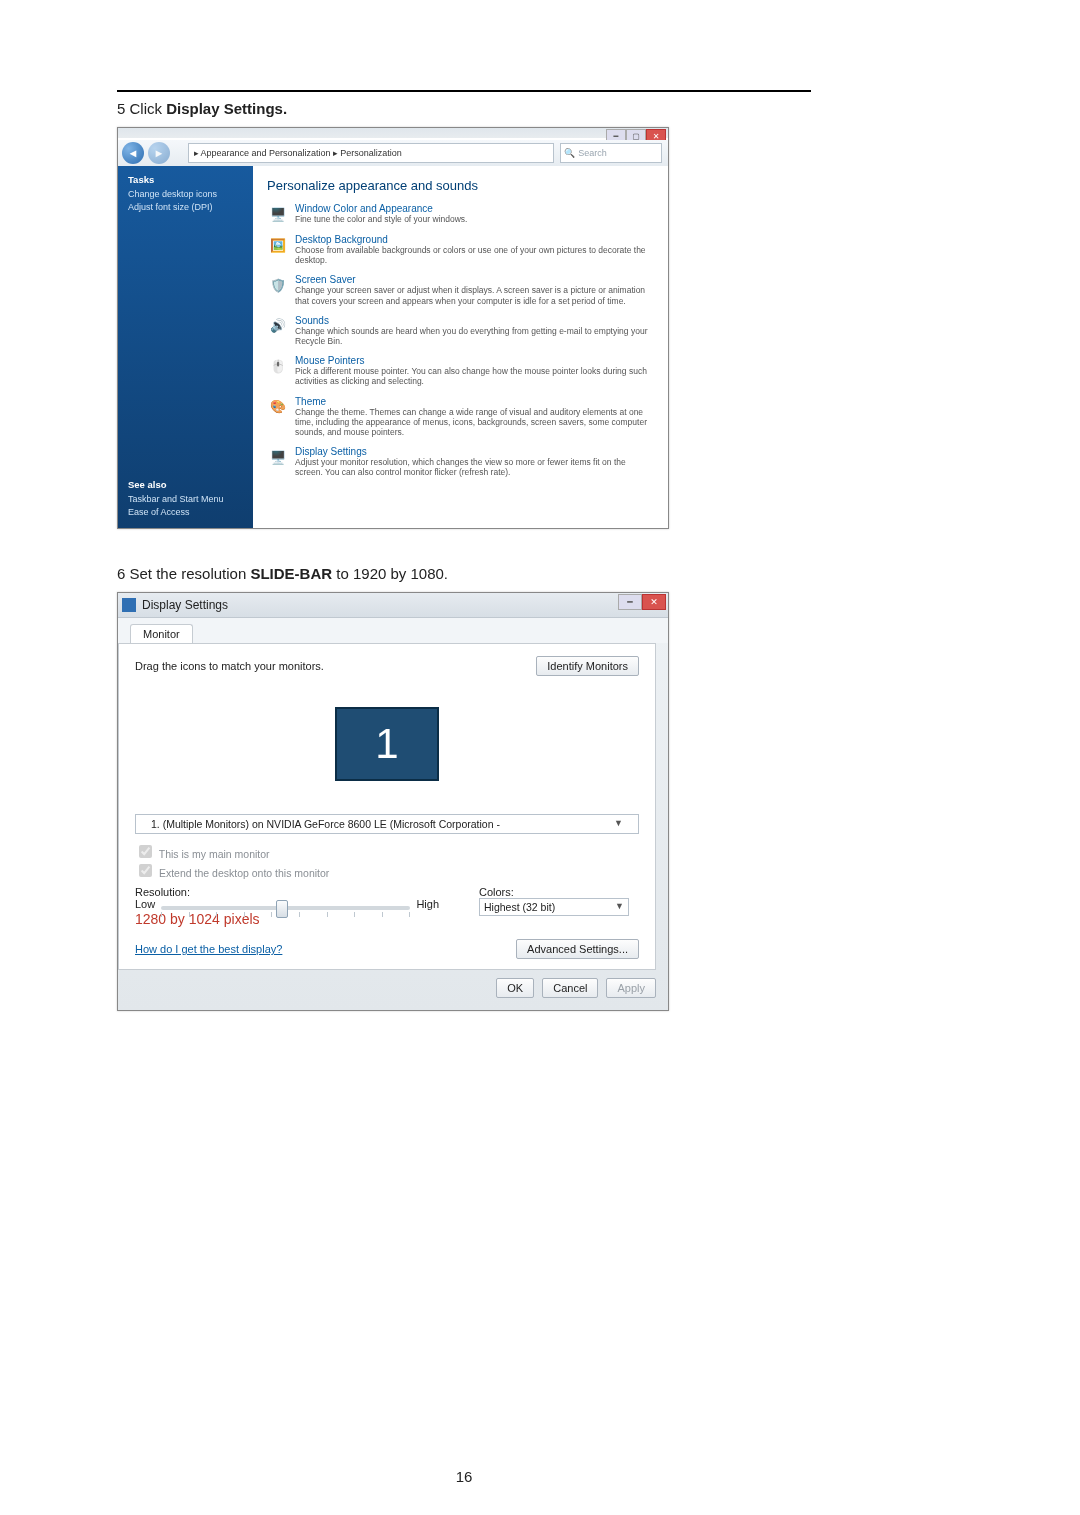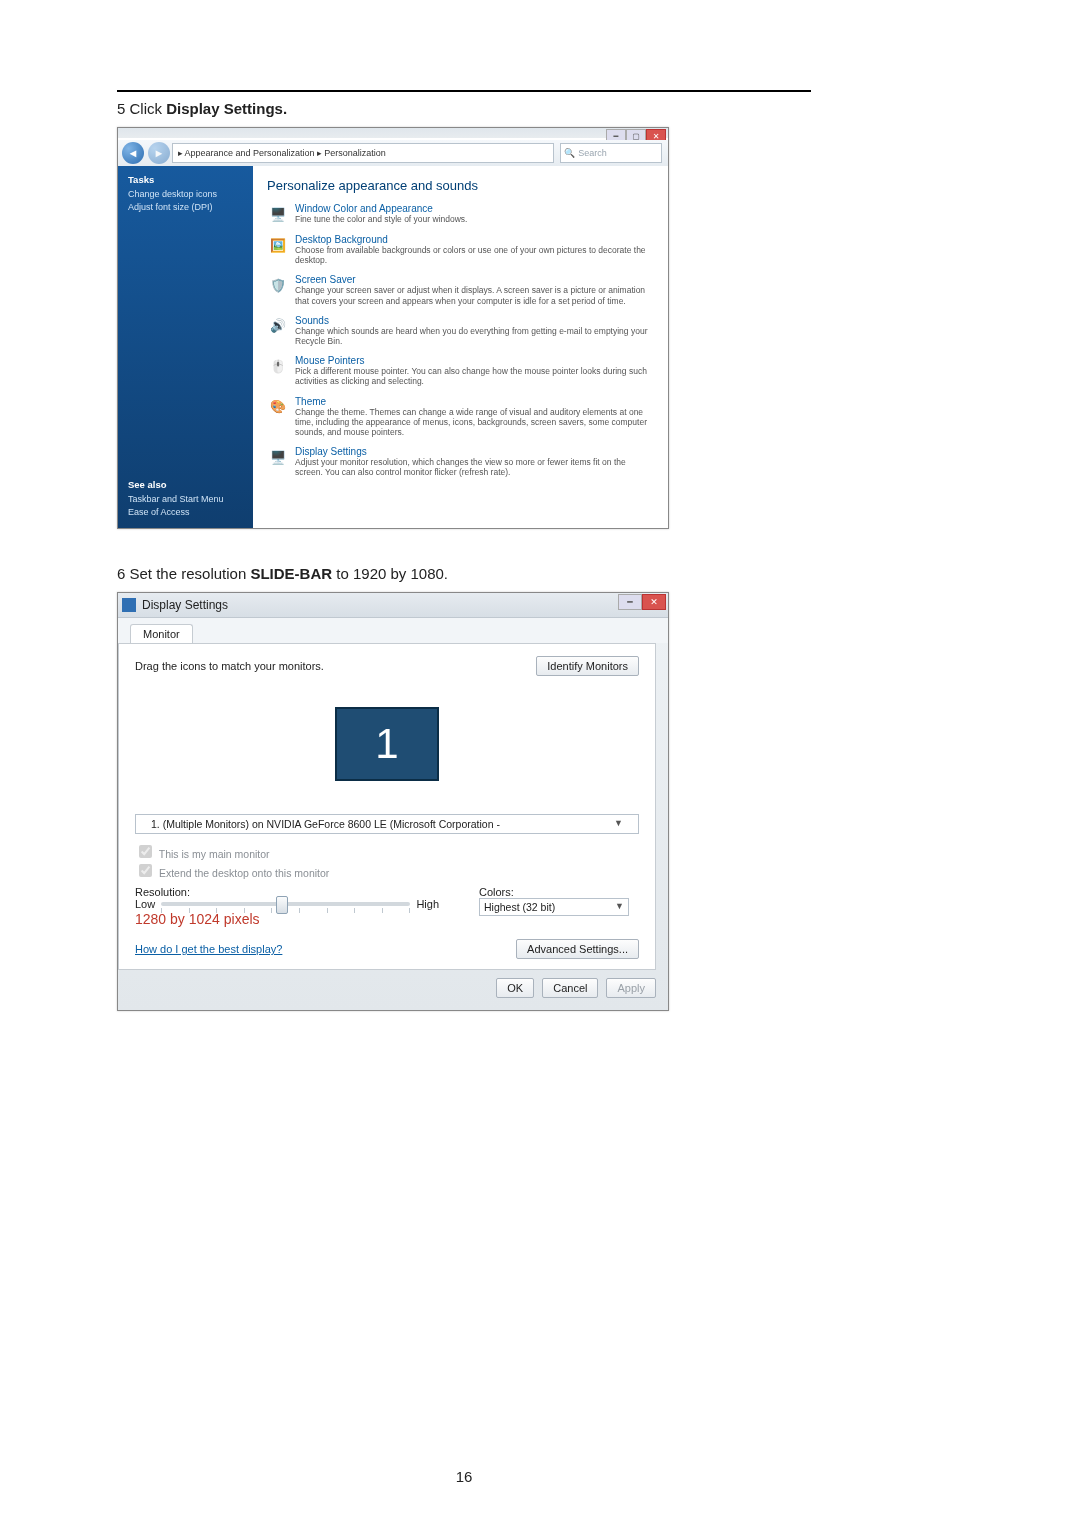--- a/index.html
+++ b/index.html
@@ -68,21 +68,21 @@
     border-bottom:1px solid #c8ced5;
     display:flex; align-items:center;
   }
   .win1 .navbtn {
     width:22px; height:22px; border-radius:50%;
     background: radial-gradient(circle at 30% 30%, #7fb4e6, #2b6cb0);
     margin-left:4px; display:flex; align-items:center; justify-content:center;
     color:#fff; font-size:11px;
   }
   .win1 .breadcrumbs {
-    margin-left:2px; flex:1;
+    margin-left:18px; flex:1;
     height:18px; background:#fff; border:1px solid #b8c3cd;
     font-size:9px; display:flex; align-items:center; padding:0 5px;
     color:#333;
   }
   .win1 .searchbox {
     width:100px; height:18px; background:#fff; border:1px solid #b8c3cd;
     margin:0 6px; font-size:9px; display:flex; align-items:center;
   }
   .win1 .searchbox .mag {color:#93b3ce; padding:0 3px;}
   .win1 .body {
@@ -178,21 +178,21 @@
   }
   .win2 .checks { margin-top:8px; font-size:10.5px; color:#8a8f95;}
   .win2 .checks label { display:block; }
   .win2 .checks input { margin-right:4px; }
   .win2 .row2 {
     display:flex; margin-top:6px; gap:40px;
   }
   .win2 .grp { flex:1; }
   .win2 .grp .lbl { font-size:11px; }
   .win2 .slider-row {
-    display:flex; align-items:center; font-size:11px; gap:6px;
+    display:flex; align-items:flex-end; font-size:11px; gap:6px;
   }
   .win2 .slider-track {
     flex:1; height:4px; background:#d2d8dd; position:relative; border-radius:2px;
   }
   .win2 .slider-thumb {
     position:absolute; top:-6px; left:46%;
     width:10px; height:16px; background:linear-gradient(#fbfcfd,#d7dee5);
     border:1px solid #8fa3b5; border-radius:2px;
   }
   .win2 .slider-ticks {

